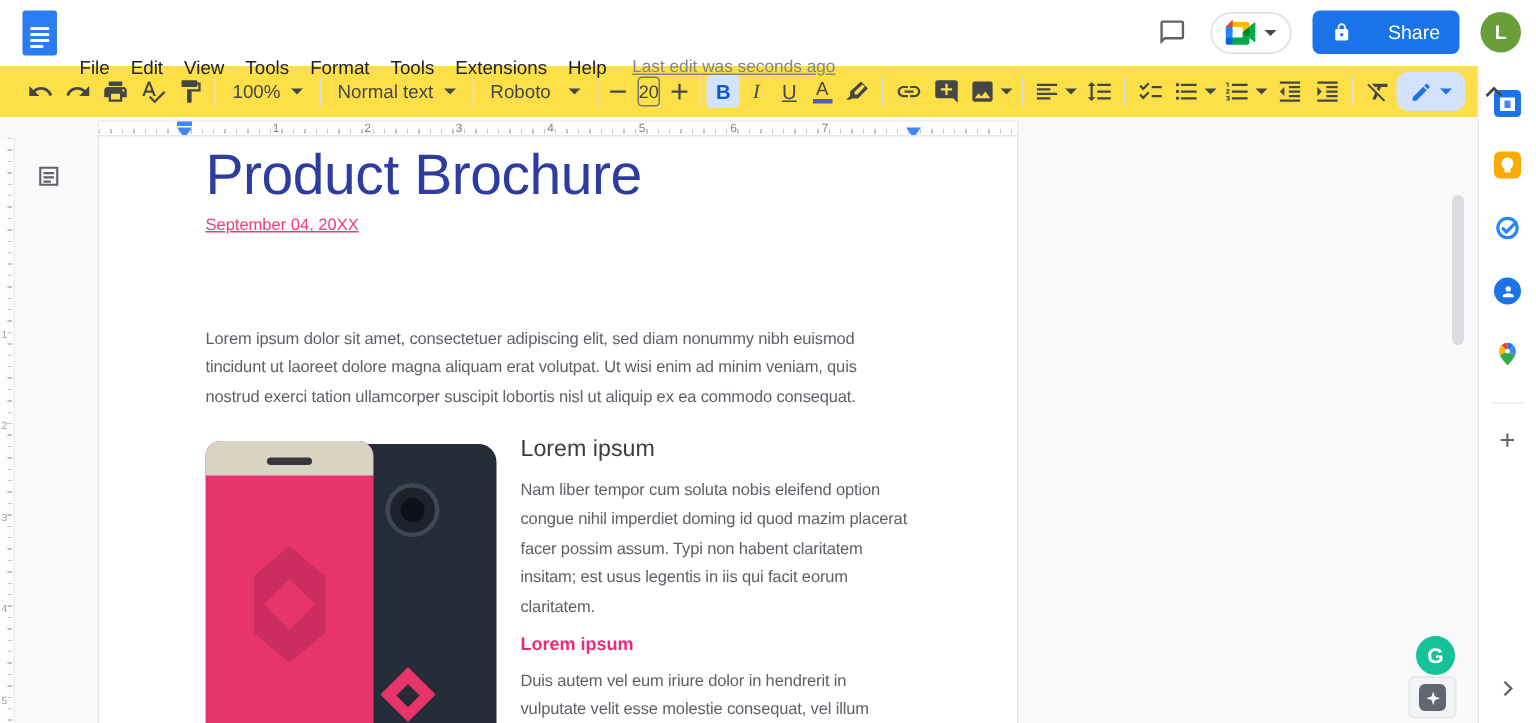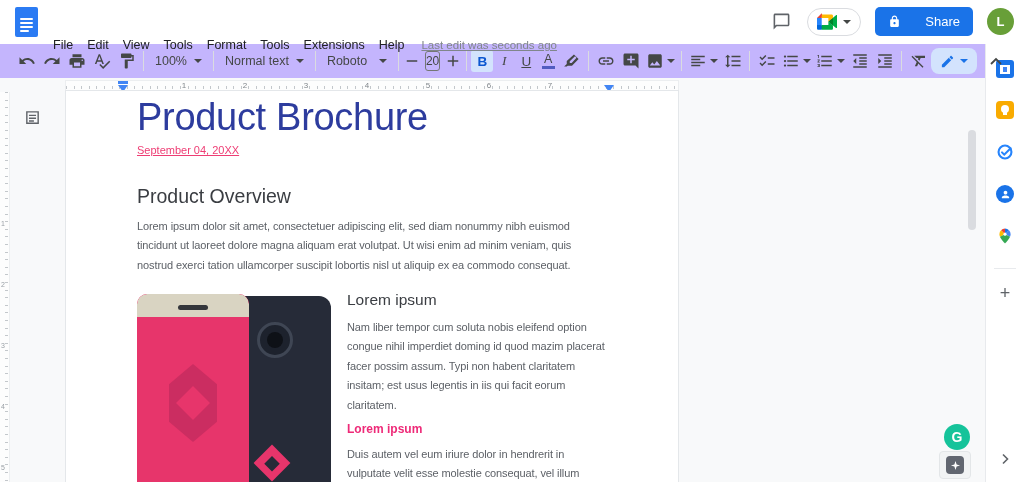--- a/index.html
+++ b/index.html
@@ -22,21 +22,21 @@
   .header-right { position:absolute; right:10px; top:7px; display:flex; align-items:center; gap:14px; }
   .comment-btn { width:24px; height:24px; display:flex; align-items:center; justify-content:center; }
   .comment-btn svg { width:19px; height:19px; fill:#5f6368; }
   .meet-pill { height:28px; border:1px solid #dadce0; border-radius:15px; display:flex; align-items:center; gap:6px; padding:0 9px; background:#fff; }
   .share-btn { height:29px; background:#1a73e8; border-radius:5px; display:flex; align-items:center; gap:24px; padding:0 13px; }
   .share-btn svg { width:13px; height:13px; fill:#fff; }
   .share-label { color:#fff; font-size:13px; }
   .avatar { width:27px; height:27px; border-radius:50%; background:#689f38; color:#fff; font-size:13px; font-weight:bold; display:flex; align-items:center; justify-content:center; }
 
   
-  .toolbar { position:absolute; top:44px; left:0; width:985px; height:34px; background:#c4b5fd; display:flex; align-items:center; padding:0 10px 0 14px; z-index:4; }
+  .toolbar { position:absolute; top:44px; left:0; width:985px; height:34px; background:#fde047; display:flex; align-items:center; padding:0 10px 0 14px; z-index:4; }
   .tbtn { width:25px; height:24px; border-radius:4px; display:flex; align-items:center; justify-content:center; flex:none; }
   .ic { width:18px; height:18px; fill:#444746; }
   .sep { width:1px; height:20px; background:#dadce0; margin:0 4px; flex:none; }
   .dd { display:flex; align-items:center; gap:7px; height:24px; padding:0 7px; border-radius:4px; font-size:12.5px; color:#444746; flex:none; white-space:nowrap; }
   .caret { width:0; height:0; border-left:4px solid transparent; border-right:4px solid transparent; border-top:4px solid #444746; }
   .sizebox { width:27px; height:20px; border:1px solid #747775; border-radius:3px; display:flex; align-items:center; justify-content:center; font-size:12px; color:#444746; margin:0 4px; }
   .fmt { width:22px; height:22px; border-radius:3px; display:flex; align-items:center; justify-content:center; font-size:13.5px; color:#444746; flex:none; }
   .fmt.bold { background:#d3e3fd; color:#0b57d0; font-weight:bold; }
   .fmt.italic { font-style:italic; font-family:"Liberation Serif", serif; }
   .fmt.under { text-decoration:underline; }
@@ -332,21 +332,20 @@
 
     <div class="outline-btn">
       <svg viewBox="0 0 24 24">
           <path d="M3 3h18v18H3V3zm2 2v14h14V5H5zm2 3h10v2H7V8zm0 4h10v2H7v-2zm0 4h7v2H7v-2z"></path>
         </svg>
     </div>
 
     <div class="page">
       <div class="d-title">Product Brochure</div>
       <div class="d-date">September 04, 20XX</div>
-      <div class="d-h1">Product Overview</div>
       <div class="d-body d-intro">Lorem ipsum dolor sit amet, consectetuer adipiscing elit, sed diam nonummy nibh euismod tincidunt ut laoreet dolore magna aliquam erat volutpat. Ut wisi enim ad minim veniam, quis nostrud exerci tation ullamcorper suscipit lobortis nisl ut aliquip ex ea commodo consequat.</div>
 
       <div class="phone-wrap">
         <div class="phone-back">
           <div class="cam">
               <div class="lens"></div>
             </div>
           <div class="logo-back">
               <div class="inner"></div>
             </div>

